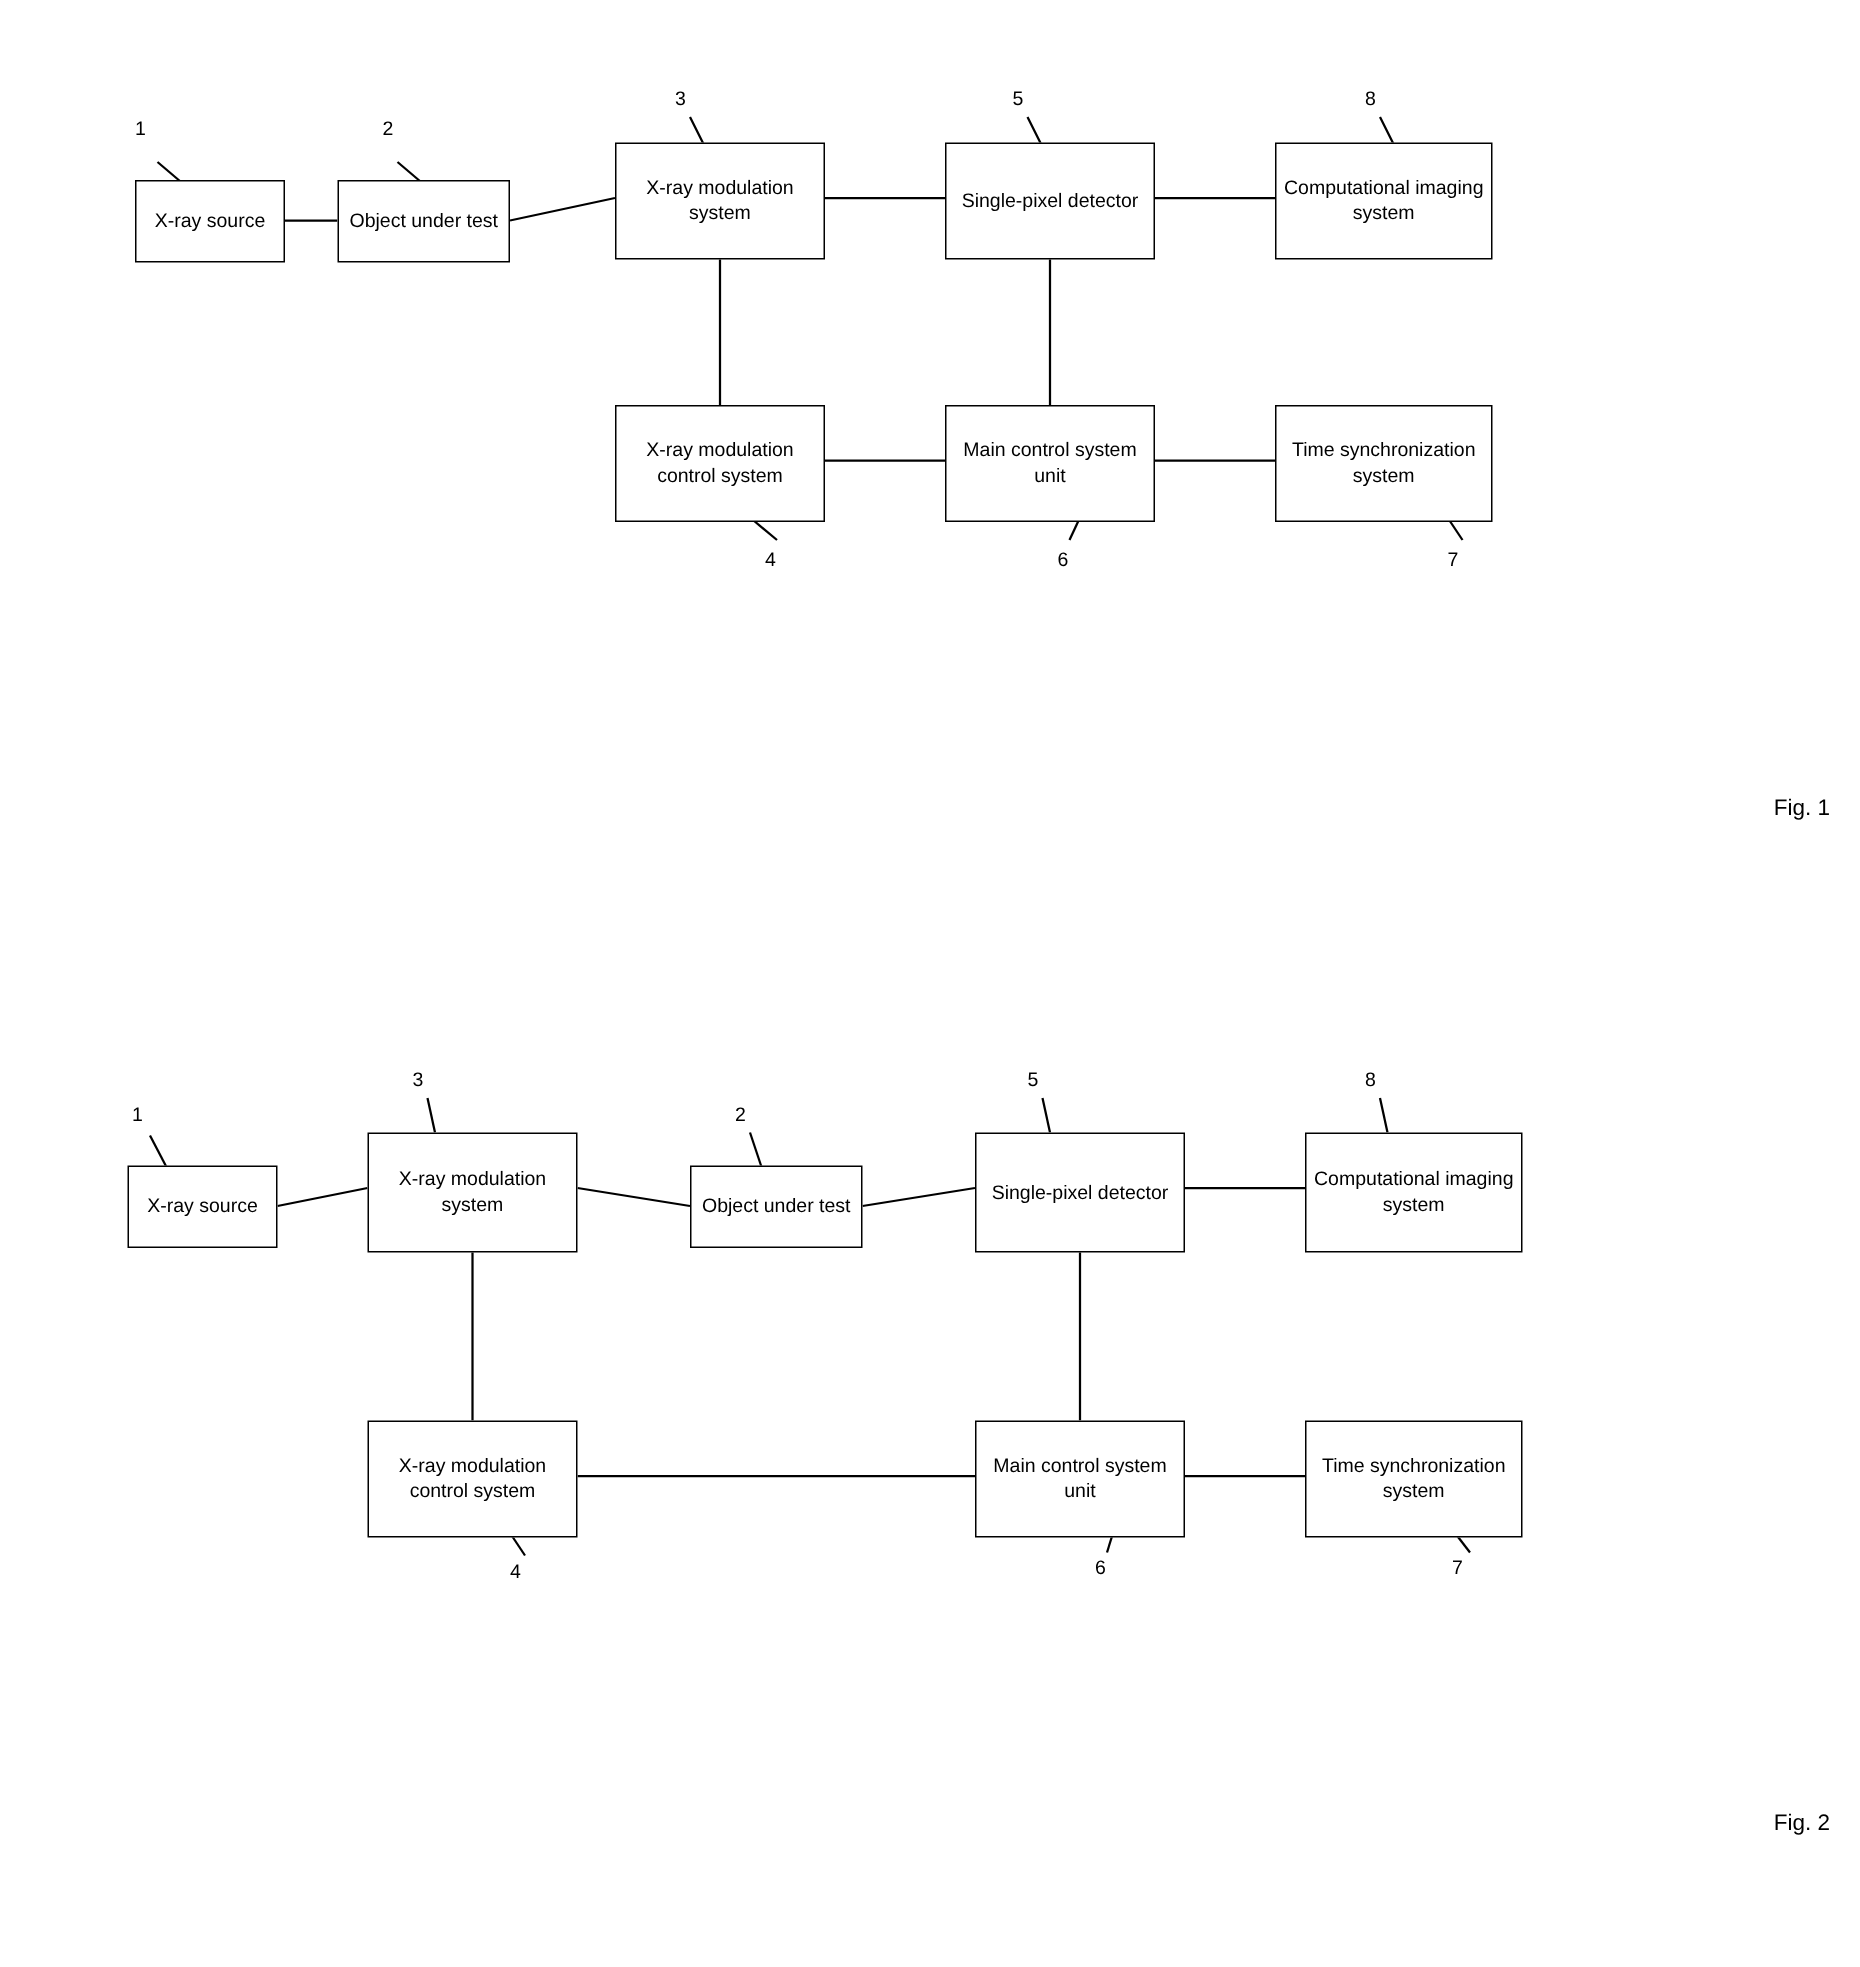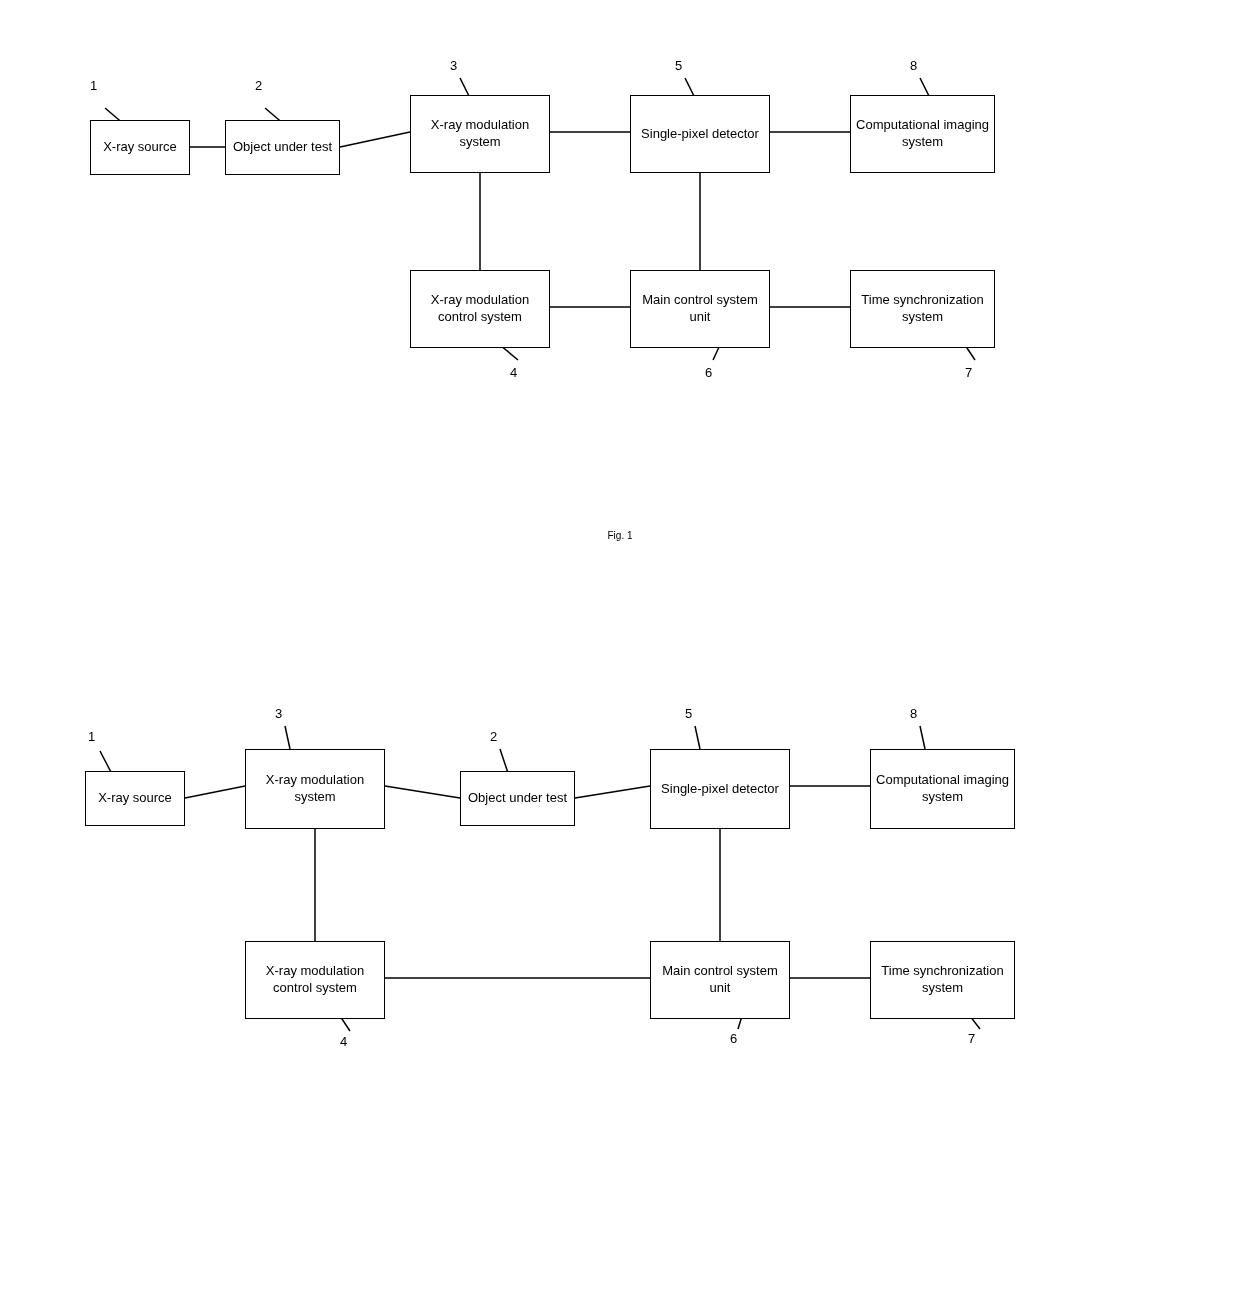--- a/index.html
+++ b/index.html
@@ -38,22 +38,22 @@
       display: flex;
       align-items: center;
       justify-content: center;
       text-align: center;
       font-size: 13px;
       line-height: 1.3;
       padding: 5px;
     }
 
     .fig-label {
-      text-align: center;
-      font-size: 10px;
+      text-align: right;
+      font-size: 15px;
       margin-bottom: 30px;
     }
 
     .label-num {
       position: absolute;
       font-size: 13px;
       font-weight: normal;
     }
 
     svg.connections {
@@ -182,14 +182,15 @@
     <div class="box" style="left:175px;top:178px;width:140px;height:80px">X-ray modulation system</div>
     <div class="box" style="left:390px;top:200px;width:115px;height:55px">Object under test</div>
     <div class="box" style="left:580px;top:178px;width:140px;height:80px">Single-pixel detector</div>
     <div class="box" style="left:800px;top:178px;width:145px;height:80px">Computational imaging system</div>
 
     <div class="box" style="left:175px;top:370px;width:140px;height:78px">X-ray modulation control system</div>
     <div class="box" style="left:580px;top:370px;width:140px;height:78px">Main control system unit</div>
     <div class="box" style="left:800px;top:370px;width:145px;height:78px">Time synchronization system</div>
   </div>
 
+  <div class="fig-label">Fig. 2</div>
 
 </div>
 
 </body></html>

